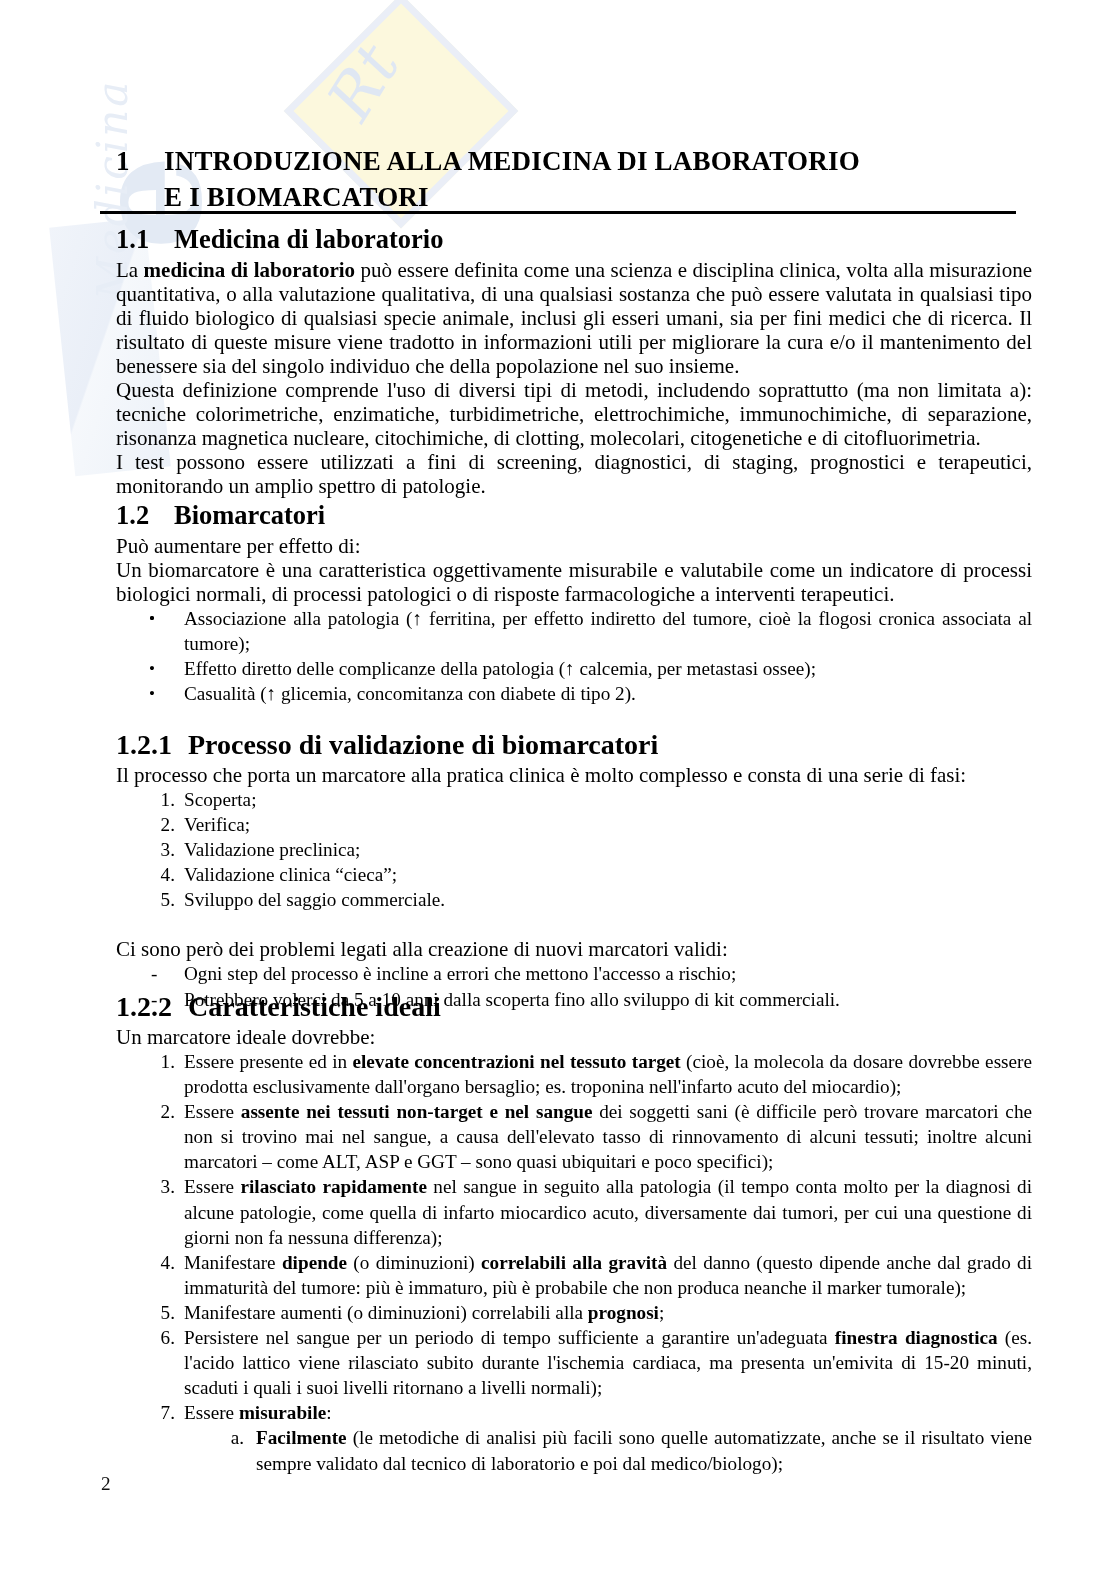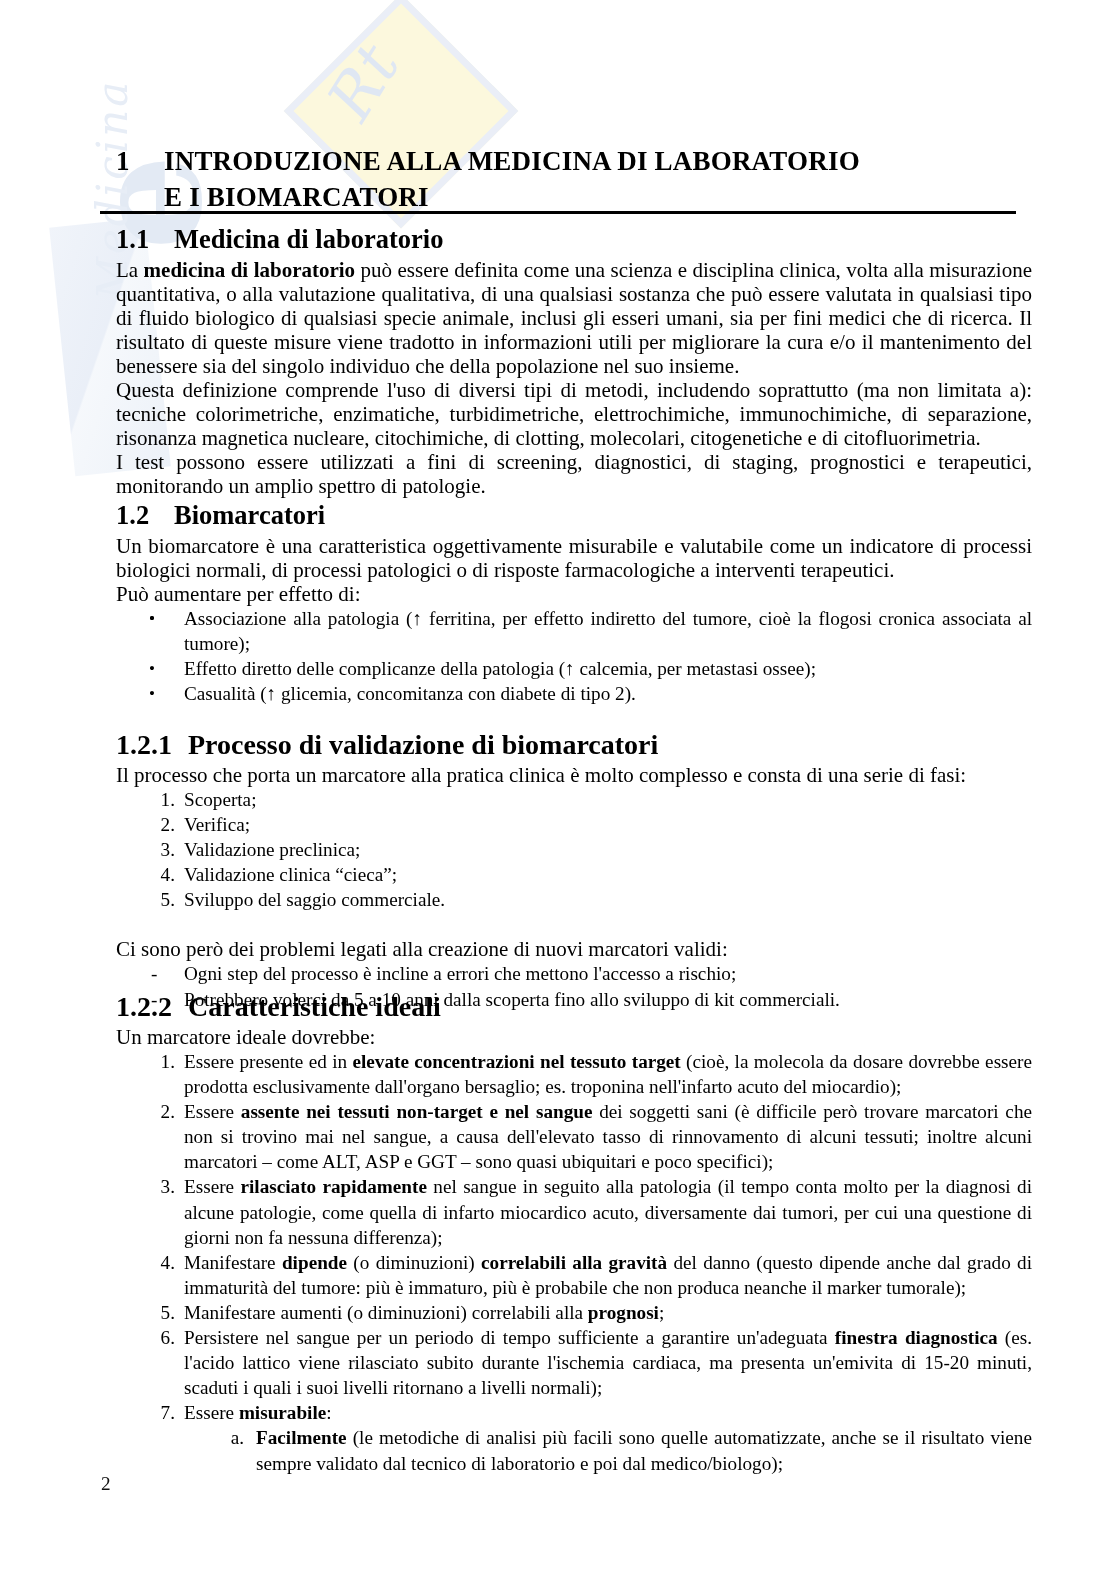--- a/index.html
+++ b/index.html
@@ -263,22 +263,22 @@
       </h2>
       <p class="para"><span>La </span><b>medicina di laboratorio</b><span> può essere definita come una scienza e disciplina clinica, volta alla misurazione quantitativa, o alla valutazione qualitativa, di una qualsiasi sostanza che può essere valutata in qualsiasi tipo di fluido biologico di qualsiasi specie animale, inclusi gli esseri umani, sia per fini medici che di ricerca. Il risultato di queste misure viene tradotto in informazioni utili per migliorare la cura e/o il mantenimento del benessere sia del singolo individuo che della popolazione nel suo insieme.</span></p>
       <p class="para">Questa definizione comprende l'uso di diversi tipi di metodi, includendo soprattutto (ma non limitata a): tecniche colorimetriche, enzimatiche, turbidimetriche, elettrochimiche, immunochimiche, di separazione, risonanza magnetica nucleare, citochimiche, di clotting, molecolari, citogenetiche e di citofluorimetria.</p>
       <p class="para">I test possono essere utilizzati a fini di screening, diagnostici, di staging, prognostici e terapeutici, monitorando un amplio spettro di patologie.</p>
     </div>
 
     <div class="body-block" style="top:500px;">
       <h2 class="h2">
         <span class="num">1.2</span><span>Biomarcatori</span>
       </h2>
+      <p class="para nojust">Può aumentare per effetto di:</p>
       <p class="para">Un biomarcatore è una caratteristica oggettivamente misurabile e valutabile come un indicatore di processi biologici normali, di processi patologici o di risposte farmacologiche a interventi terapeutici.</p>
-      <p class="para nojust">Può aumentare per effetto di:</p>
       <ul class="bullets">
         <li><span class="mk">•</span></li>
         <li><span class="mk">•</span><span>Associazione alla patologia (↑ ferritina, per effetto indiretto del tumore, cioè la flogosi cronica associata al tumore);</span></li>
         <li><span class="mk">•</span><span>Effetto diretto delle complicanze della patologia (↑ calcemia, per metastasi ossee);</span></li>
         <li><span class="mk">•</span><span>Casualità (↑ glicemia, concomitanza con diabete di tipo 2).</span></li>
       </ul>
     </div>
 
     <div class="body-block" style="top:727px;">
       <h3 class="h3">

